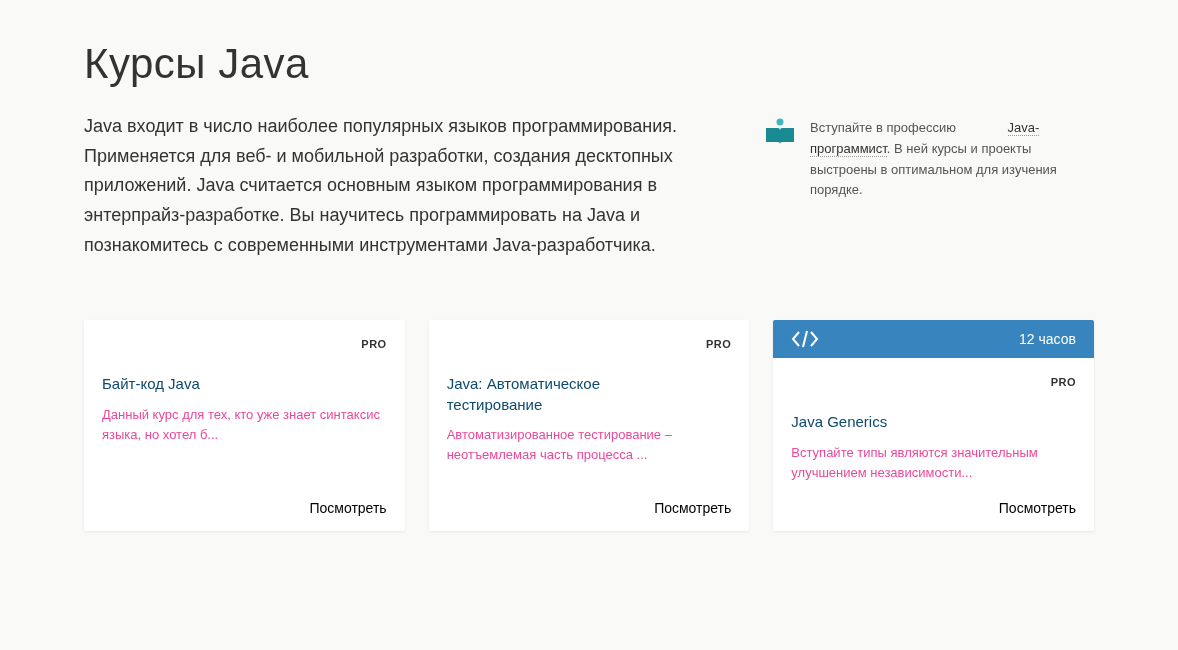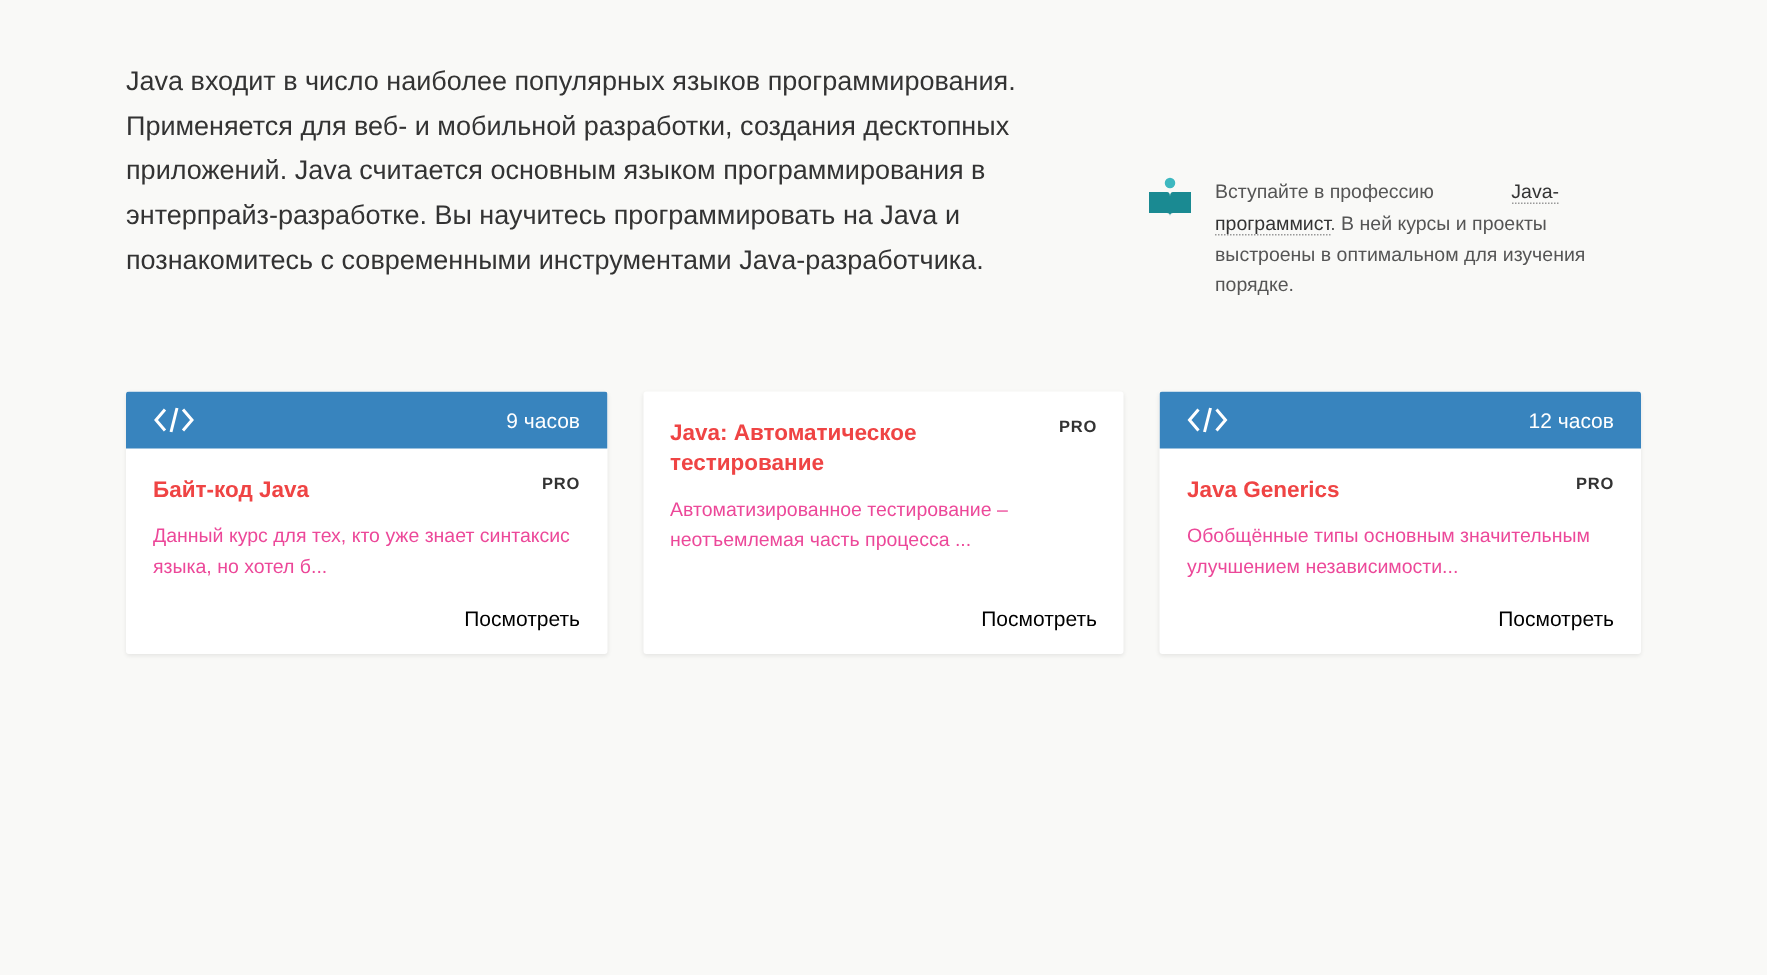--- a/index.html
+++ b/index.html
@@ -102,24 +102,25 @@
       flex-direction: column;
     }
     .card-title-row {
       display: flex;
       justify-content: space-between;
       align-items: flex-start;
       margin-bottom: 10px;
     }
     .card-title {
       font-size: 15px;
-      font-weight: 700;
-      color: #ef4444;
+      font-weight: 400;
+      color: #0c4a6e;
       line-height: 1.35;
       padding-right: 8px;
+      margin-top: 36px;
     }
     .pro-badge {
       font-size: 11px;
       font-weight: 700;
       color: #333;
       letter-spacing: 0.5px;
       flex-shrink: 0;
     }
     .card-description {
       font-size: 13px;
@@ -136,47 +137,40 @@
       color: #000000;
       text-decoration: none;
     }
   </style>
 </head>
 <body>
 
 <div class="container">
   <div class="header-section">
     <div class="main-content">
+      <h1 class="page-title">Курсы Java</h1>
       <p class="page-description">Java входит в число наиболее популярных языков программирования. Применяется для веб- и мобильной разработки, создания десктопных приложений. Java считается основным языком программирования в энтерпрайз-разработке. Вы научитесь программировать на Java и познакомитесь с современными инструментами Java-разработчика.</p>
     </div>
     <div class="sidebar-info">
       <div class="book-icon">
         <svg viewBox="0 0 32 28" xmlns="http://www.w3.org/2000/svg">
           <circle cx="16" cy="4" r="3.5" fill="#3eb8c0"></circle>
           <path d="M2 10 L14 10 Q16 10 16 13 L16 26 Q16 24 14 24 L2 24 Z" fill="#1a8a92"></path>
           <path d="M30 10 L18 10 Q16 10 16 13 L16 26 Q16 24 18 24 L30 24 Z" fill="#1a8a92"></path>
         </svg>
       </div>
       <div class="sidebar-text">
         <span>Вступайте в профессию </span><a href="#" class="sidebar-link">Java-программист</a><span>. В ней курсы и проекты выстроены в оптимальном для изучения порядке.</span>
       </div>
     </div>
   </div>
 
   <div class="cards-grid">
 
     <div class="card">
-      <div class="card-header">
-        <svg class="code-icon" viewBox="0 0 28 18">
-          <polyline points="8,2 2,9 8,16"></polyline>
-          <polyline points="20,2 26,9 20,16"></polyline>
-          <line x1="16" y1="1" x2="12" y2="17"></line>
-        </svg>
-        <span class="card-duration">9 часов</span>
-      </div>
       <div class="card-body">
         <div class="card-title-row">
           <div class="card-title">Байт-код Java</div>
           <div class="pro-badge">PRO</div>
         </div>
         <div class="card-description">Данный курс для тех, кто уже знает синтаксис языка, но хотел б...</div>
         <div class="card-footer">
           <a href="#" class="view-link">Посмотреть</a>
         </div>
       </div>
@@ -202,21 +196,21 @@
           <polyline points="20,2 26,9 20,16"></polyline>
           <line x1="16" y1="1" x2="12" y2="17"></line>
         </svg>
         <span class="card-duration">12 часов</span>
       </div>
       <div class="card-body">
         <div class="card-title-row">
           <div class="card-title">Java Generics</div>
           <div class="pro-badge">PRO</div>
         </div>
-        <div class="card-description">Обобщённые типы основным значительным улучшением независимости...</div>
+        <div class="card-description">Вступайте типы являются значительным улучшением независимости...</div>
         <div class="card-footer">
           <a href="#" class="view-link">Посмотреть</a>
         </div>
       </div>
     </div>
 
   </div>
 </div>
 
 </body></html>

